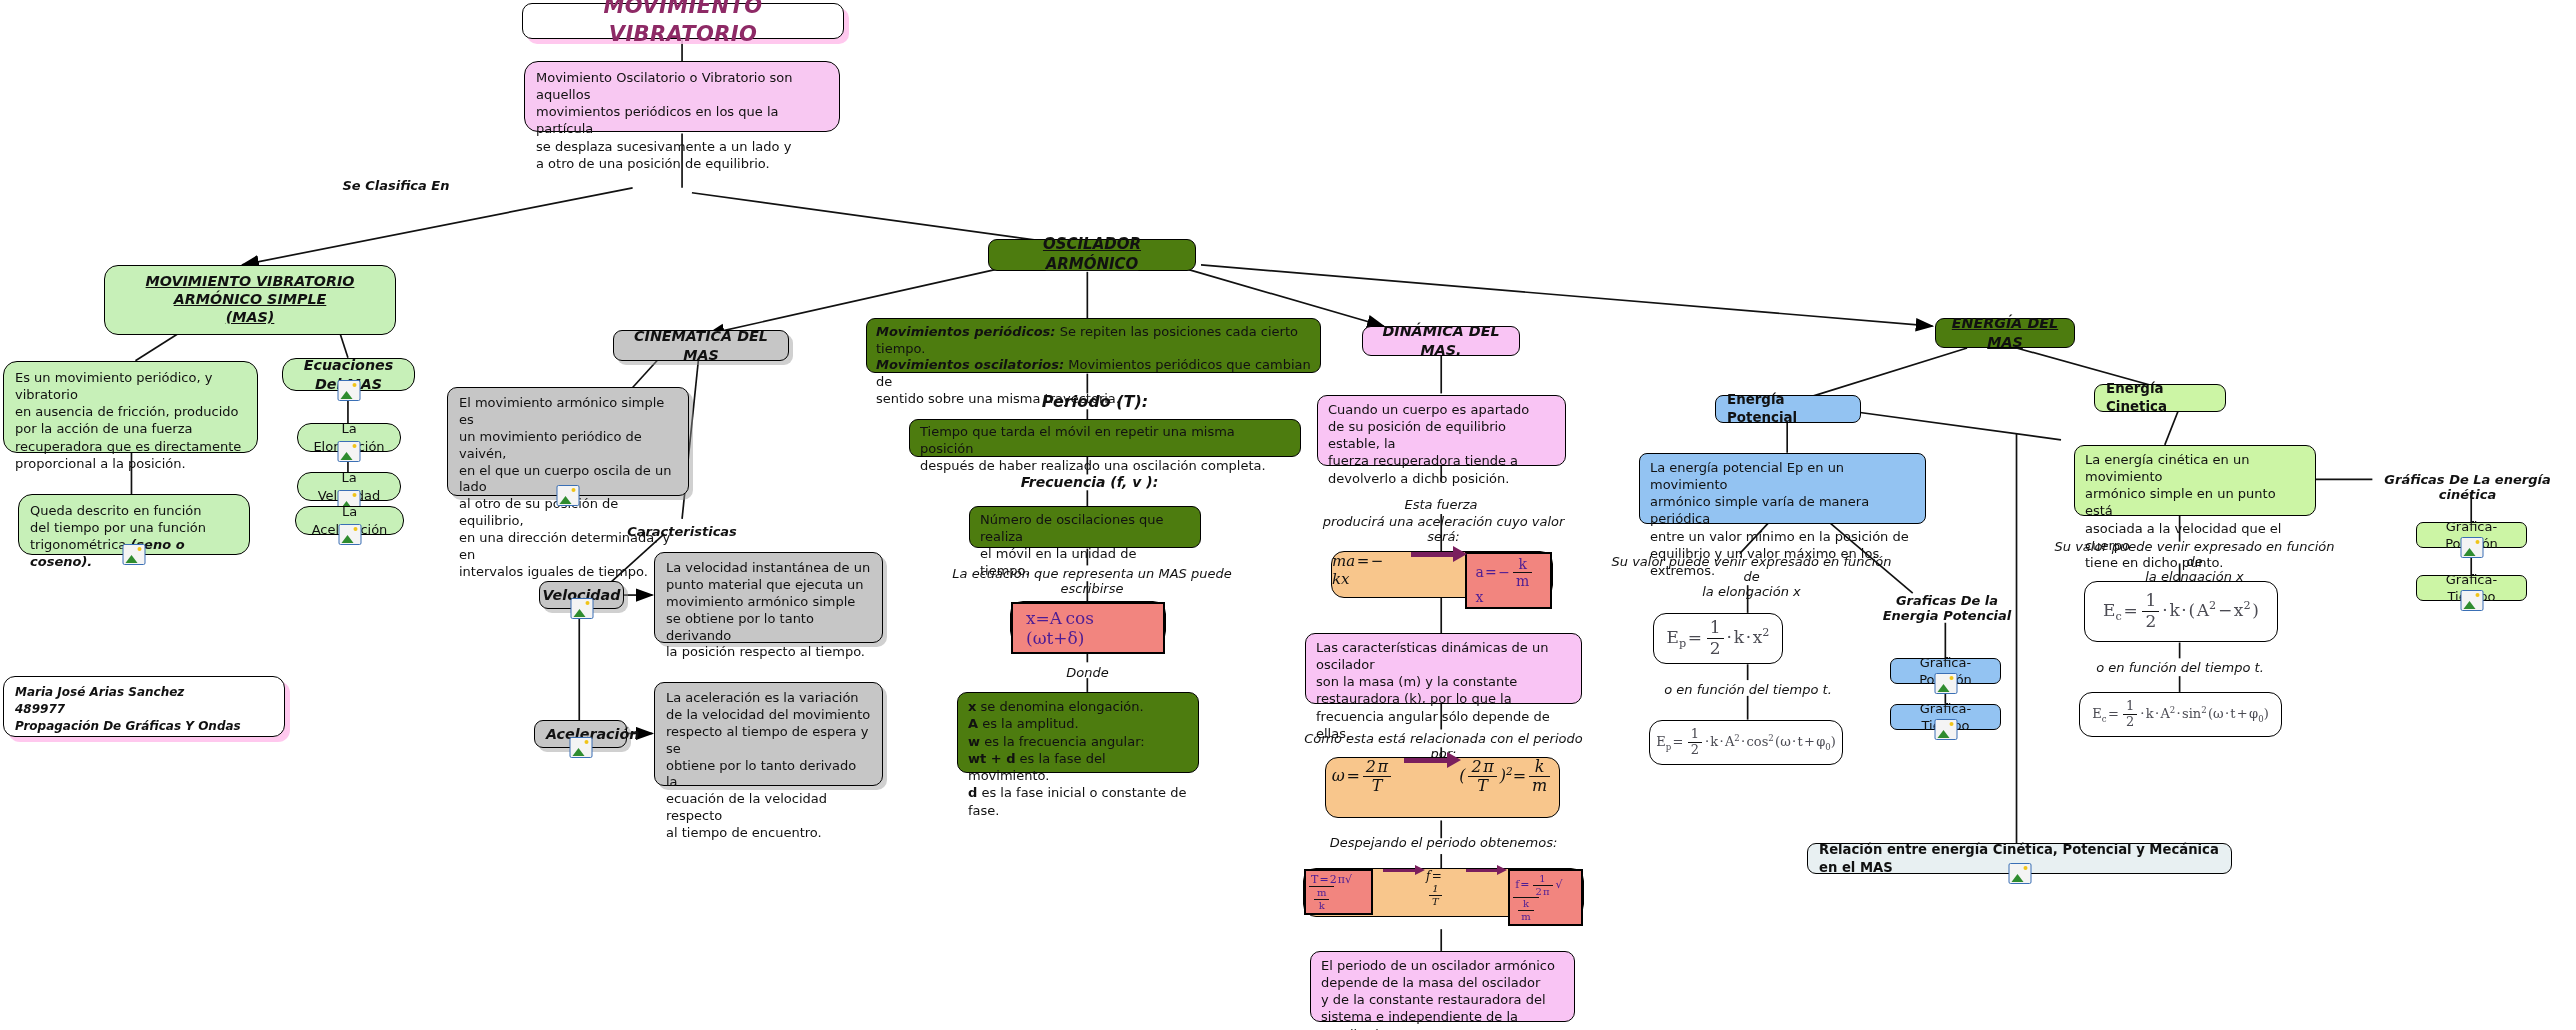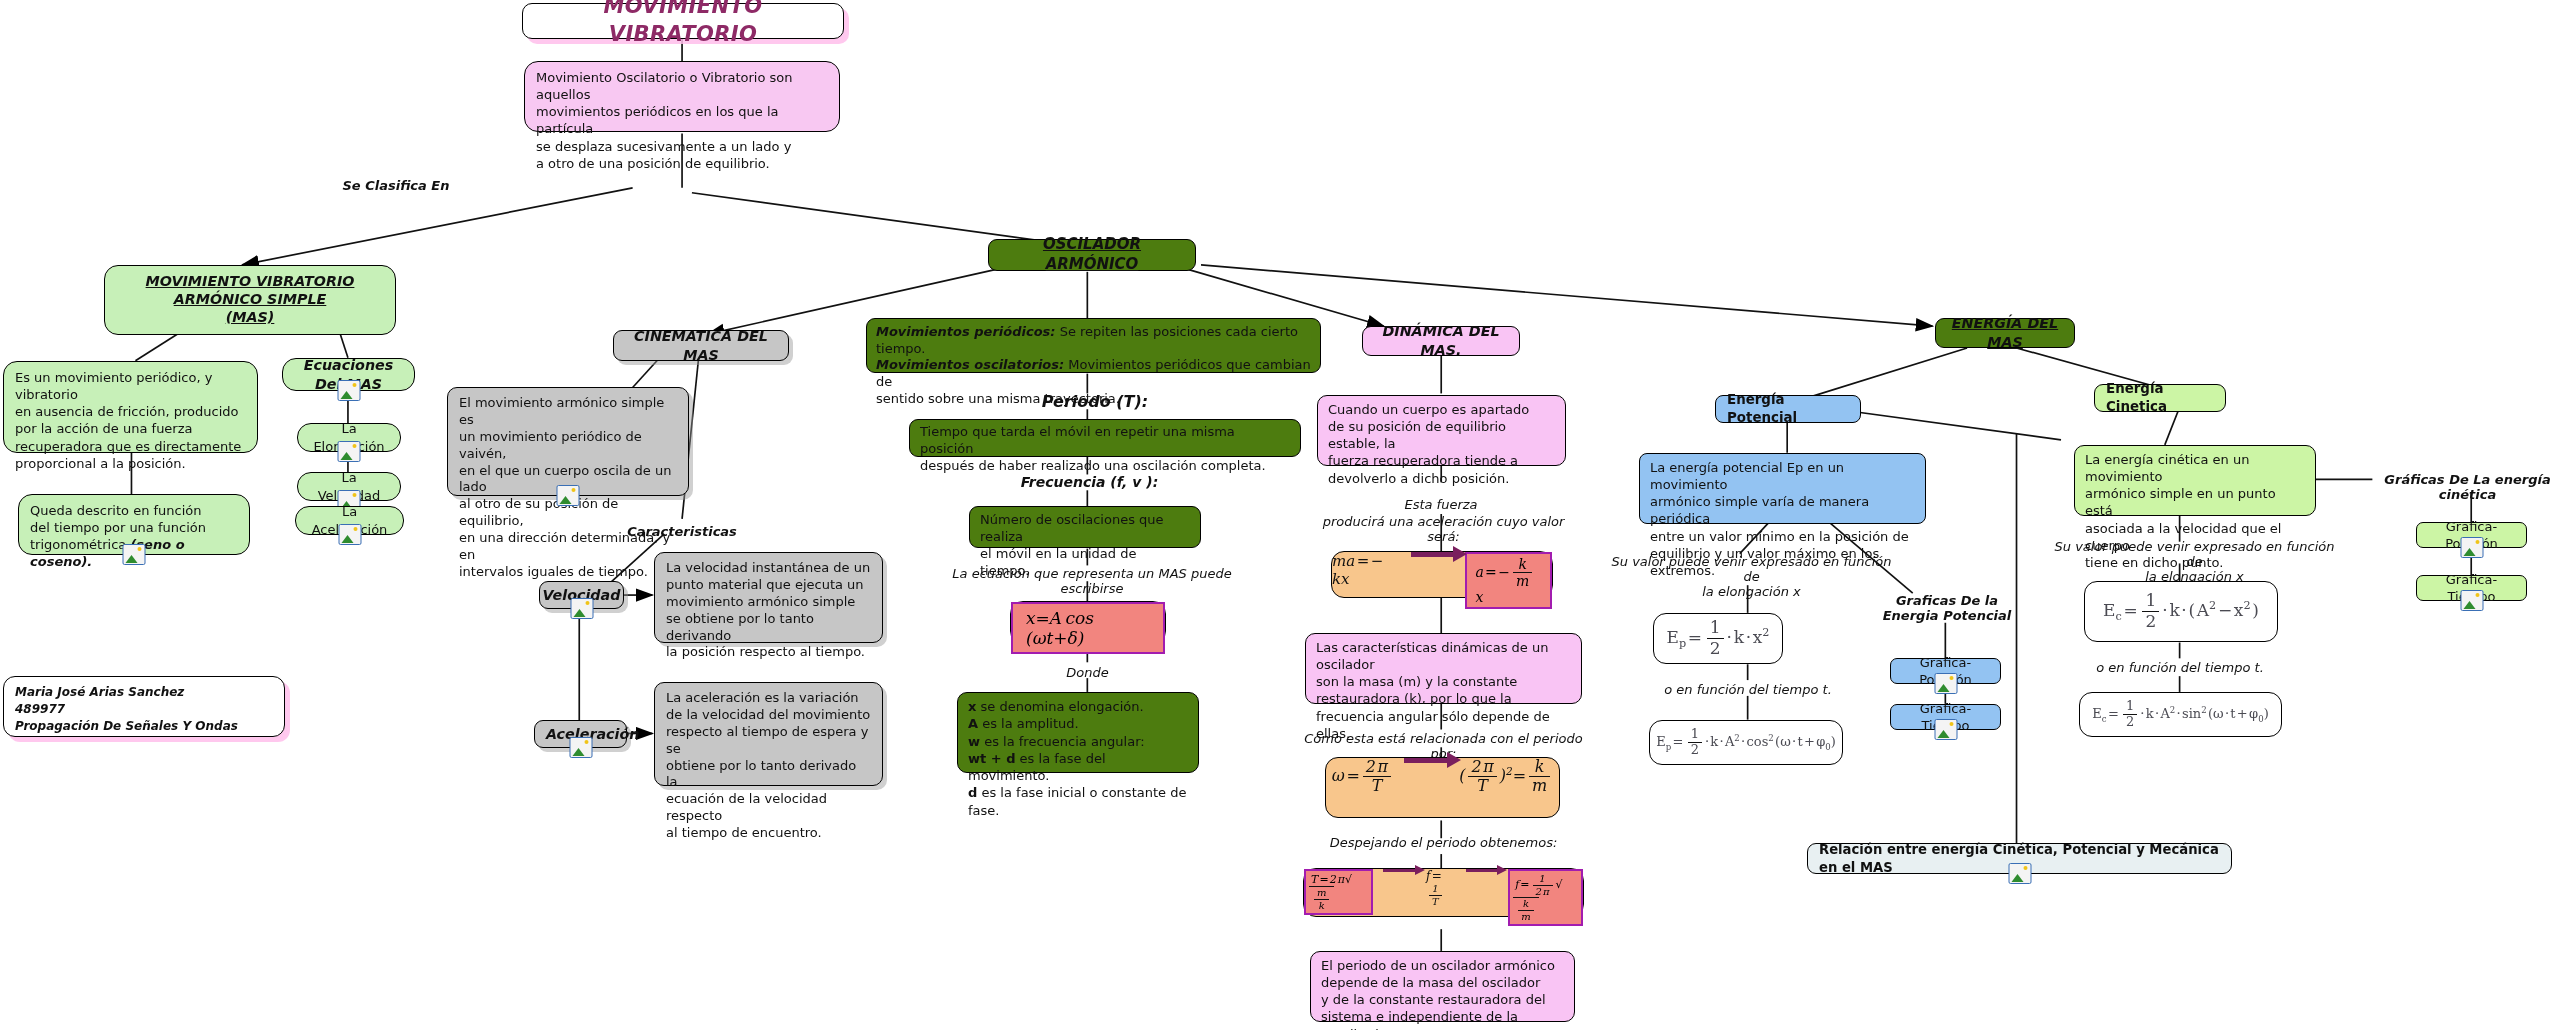--- a/index.html
+++ b/index.html
@@ -32,22 +32,22 @@
   .lbl-n{position:absolute;font-size:13px;font-style:italic;color:#111;text-align:center;font-weight:normal;}
 
   .img-icon{position:absolute;left:50%;transform:translateX(-50%);bottom:-11px;width:21px;height:19px;
      border:1.6px solid #3a6fb5;background:#f4f4f4;border-radius:2px;}
   .img-icon::before{content:"";position:absolute;left:2px;bottom:1.5px;width:0;height:0;
      border-left:6px solid transparent;border-right:6px solid transparent;border-bottom:8px solid #2f8c2f;}
   .img-icon::after{content:"";position:absolute;right:3px;top:2px;width:4px;height:4px;border-radius:50%;background:#f0c419;}
 
   .eqbox{position:absolute;box-sizing:border-box;border:1.6px solid #000;border-radius:13px;
      display:flex;align-items:flex-start;justify-content:center;}
-  .eq-inner{border:2px solid #a21caf;background:#f2857f;padding:4px 13px;font-family:"DejaVu Serif","Liberation Serif",serif;
-     font-style:italic;font-size:17px;color:#000000;}
+  .eq-inner{border:2px solid #000000;background:#f2857f;padding:4px 13px;font-family:"DejaVu Serif","Liberation Serif",serif;
+     font-size:17px;color:#4c1d95;}
   .eq-plain{font-family:"DejaVu Serif","Liberation Serif",serif;font-style:italic;font-size:15px;color:#111;}
   .eq-soft{position:absolute;box-sizing:border-box;border:1.5px solid #000;border-radius:13px;background:#fff;
      display:flex;align-items:center;justify-content:center;font-family:"DejaVu Serif","Liberation Serif",serif;
      color:#4a4a52;}
   .arrowg{display:inline-block;position:relative;width:45px;height:5px;background:#7a1f5e;margin:0 10px;vertical-align:middle;}
   .arrowg::after{content:"";position:absolute;right:-12px;top:-6px;border-left:14px solid #7a1f5e;
      border-top:8.4px solid transparent;border-bottom:8.4px solid transparent;}
   .arrowg.thin{height:2.5px;width:38px;}
   .arrowg.thin::after{right:-9px;top:-4px;border-left:10px solid #7a1f5e;border-top:5.4px solid transparent;border-bottom:5.4px solid transparent;}
   sub{font-size:.66em;} sup{font-size:.66em;}
@@ -219,21 +219,21 @@
 </div>
 <div class="node c-green" style="left:295px;top:506px;width:109px;height:29px;display:flex;align-items:center;justify-content:center;">
   <span class="small-c">La Aceleración</span>
   <span class="img-icon"></span>
 </div>
 
 <div class="node c-white shadow" style="left:3px;top:676px;width:282px;height:61px;border-radius:12px;">
   <div style="font-weight:bold;font-style:italic;font-size:12px;line-height:1.4;">
     <div>Maria José Arias Sanchez</div>
     <div>489977</div>
-    <div>Propagación De Señales Y Ondas</div>
+    <div>Propagación De Gráficas Y Ondas</div>
   </div>
 </div>
 
 <div class="node c-grey shadow-grey" style="left:613px;top:330px;width:176px;height:31px;display:flex;align-items:center;justify-content:center;border-radius:9px;">
   <span class="hdr">CINEMATICA DEL MAS</span>
 </div>
 
 <div class="node c-grey shadow-grey" style="left:447px;top:387px;width:242px;height:109px;border-radius:10px;">
   <div class="body-t" style="white-space:pre-line;line-height:1.3;">El movimiento armónico simple es
 un movimiento periódico de vaivén,

